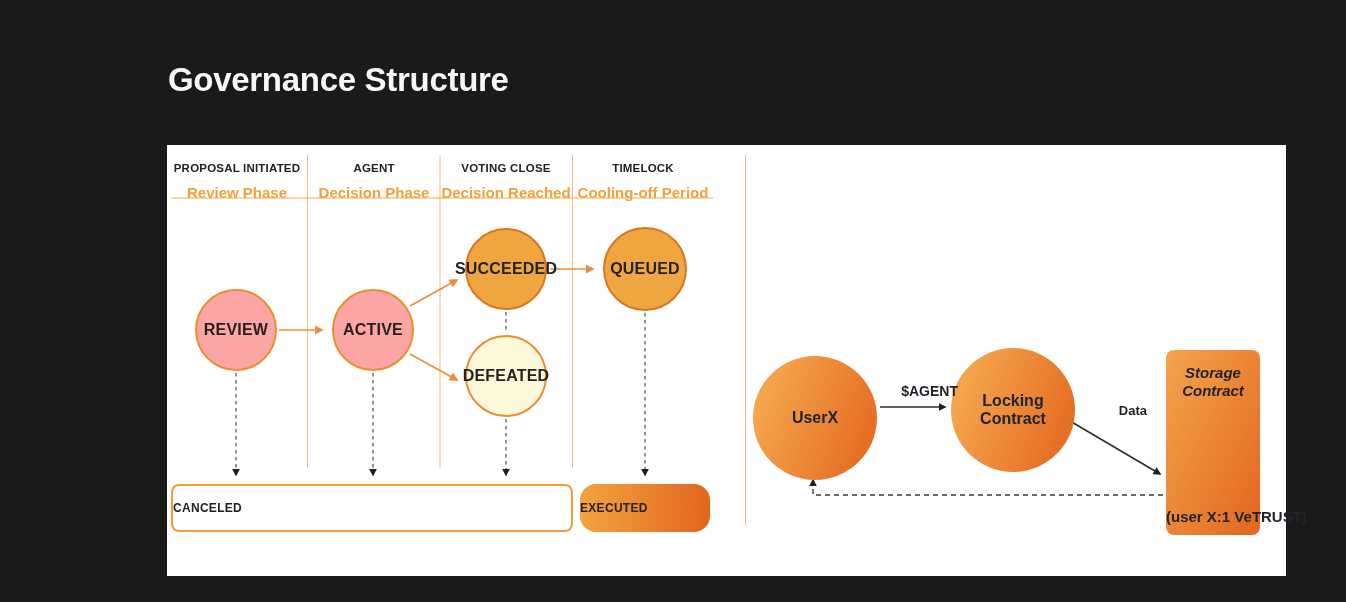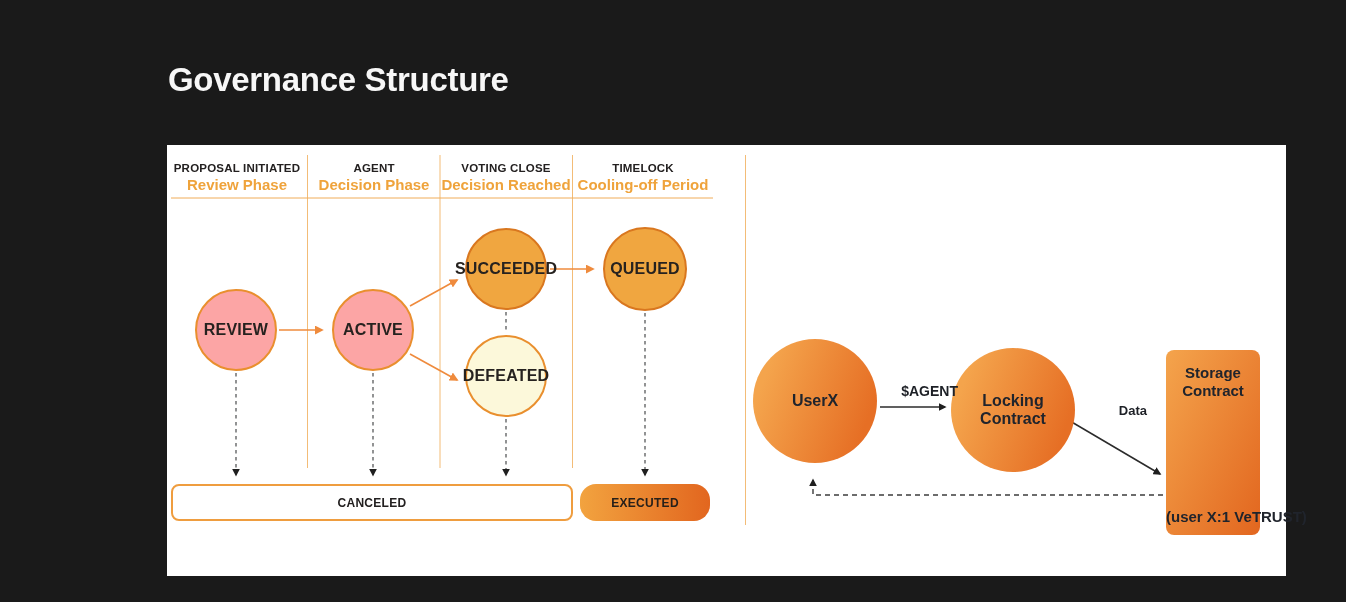--- a/index.html
+++ b/index.html
@@ -28,57 +28,57 @@
   }
   .connector-layer{position:absolute;left:0;top:0;width:1119px;height:431px;}
   .ln-div{stroke:var(--divider_orange);stroke-width:1;}
   .ln-under{stroke:#f0ac59;stroke-width:1;}
   .ln-orange{stroke:var(--arrow_orange);stroke-width:1.6;}
   .ln-dash{stroke:var(--dashed_gray);stroke-width:1.3;stroke-dasharray:3.5 3.5;fill:none;}
   .ln-black{stroke:#2b2b2b;stroke-width:1.5;fill:none;}
   .ln-dash-black{stroke:#3c3c3c;stroke-width:1.4;stroke-dasharray:5 4;fill:none;}
   .phase-header{
     position:absolute;top:17px;text-align:center;
-    display:flex;flex-direction:column;gap:2px;
+    display:flex;flex-direction:column;gap:10px;
   }
   .phase-title{font-size:11.5px;font-weight:700;letter-spacing:0.2px;color:var(--heading_text);}
   .phase-sub{font-size:15px;font-weight:700;color:var(--accent_orange);}
   .node{
     position:absolute;border-radius:50%;
     display:flex;align-items:center;justify-content:center;
     font-weight:700;color:#26221f;
   }
   .node-sm{width:82px;height:82px;font-size:16px;letter-spacing:0.2px;}
   .node-open{background:#fca5a5;border:2px solid var(--node_border);}
   .node-filled{background:var(--filled_node);border:2.5px solid var(--filled_node_border);}
   .node-defeated{background:var(--defeated_fill);border:2.5px solid var(--node_border);}
   .endbox{
-    position:absolute;top:339px;height:37px;border-radius:8px;
-    display:flex;align-items:center;justify-content:center;
+    position:absolute;top:339px;height:48px;border-radius:8px;
+    display:flex;align-items:center;justify-content:flex-start;
     font-size:12px;font-weight:700;letter-spacing:0.3px;color:var(--heading_text);
   }
   .endbox-canceled{left:4px;width:402px;background:#fff;border:2px solid #ef9d3f;}
   .endbox-executed{
     left:413px;width:130px;
     background:linear-gradient(90deg,var(--executed_grad_start),var(--executed_grad_end));
     color:#27201a;border-radius:16px;
   }
   .node-lg{
     width:124px;height:124px;font-size:16px;line-height:1.15;text-align:center;
     background:linear-gradient(110deg,var(--right_grad_start) 15%,var(--right_grad_end) 85%);
     color:var(--dark_text);border:none;
   }
   .storage-box{
     position:absolute;left:999px;top:205px;width:94px;height:185px;border-radius:8px;
     background:linear-gradient(115deg,var(--right_grad_start),var(--executed_grad_end));
     color:var(--dark_text);
   }
   .storage-title{
     position:absolute;top:14px;left:0;right:0;text-align:center;
-    font-size:15px;font-weight:700;line-height:1.2;
+    font-size:15px;font-weight:700;line-height:1.2;font-style:italic;
   }
   .storage-note{
     position:absolute;bottom:10px;left:0;right:0;text-align:center;
     font-size:15px;font-weight:700;white-space:nowrap;
   }
   .flow-label{
     position:absolute;font-weight:700;color:#1d2026;text-align:right;
   }
   .label-agent{left:703px;top:238px;width:88px;font-size:14px;}
   .label-data{left:930px;top:258px;width:50px;font-size:13px;}
@@ -156,21 +156,21 @@
     <span>QUEUED</span>
   </div>
 
   <div class="endbox endbox-canceled">
     <span>CANCELED</span>
   </div>
   <div class="endbox endbox-executed">
     <span>EXECUTED</span>
   </div>
 
-  <div class="node node-lg" style="left:586px;top:194px">
+  <div class="node node-lg" style="left:586px;top:211px">
     <span>UserX</span>
   </div>
   <div class="node node-lg" style="left:784px;top:203px">
     <span style="width:100px">Locking Contract</span>
   </div>
   <div class="storage-box">
     <div class="storage-title">Storage Contract</div>
     <div class="storage-note">(user X:1 VeTRUST)</div>
   </div>
   <div class="flow-label label-agent">$AGENT</div>

